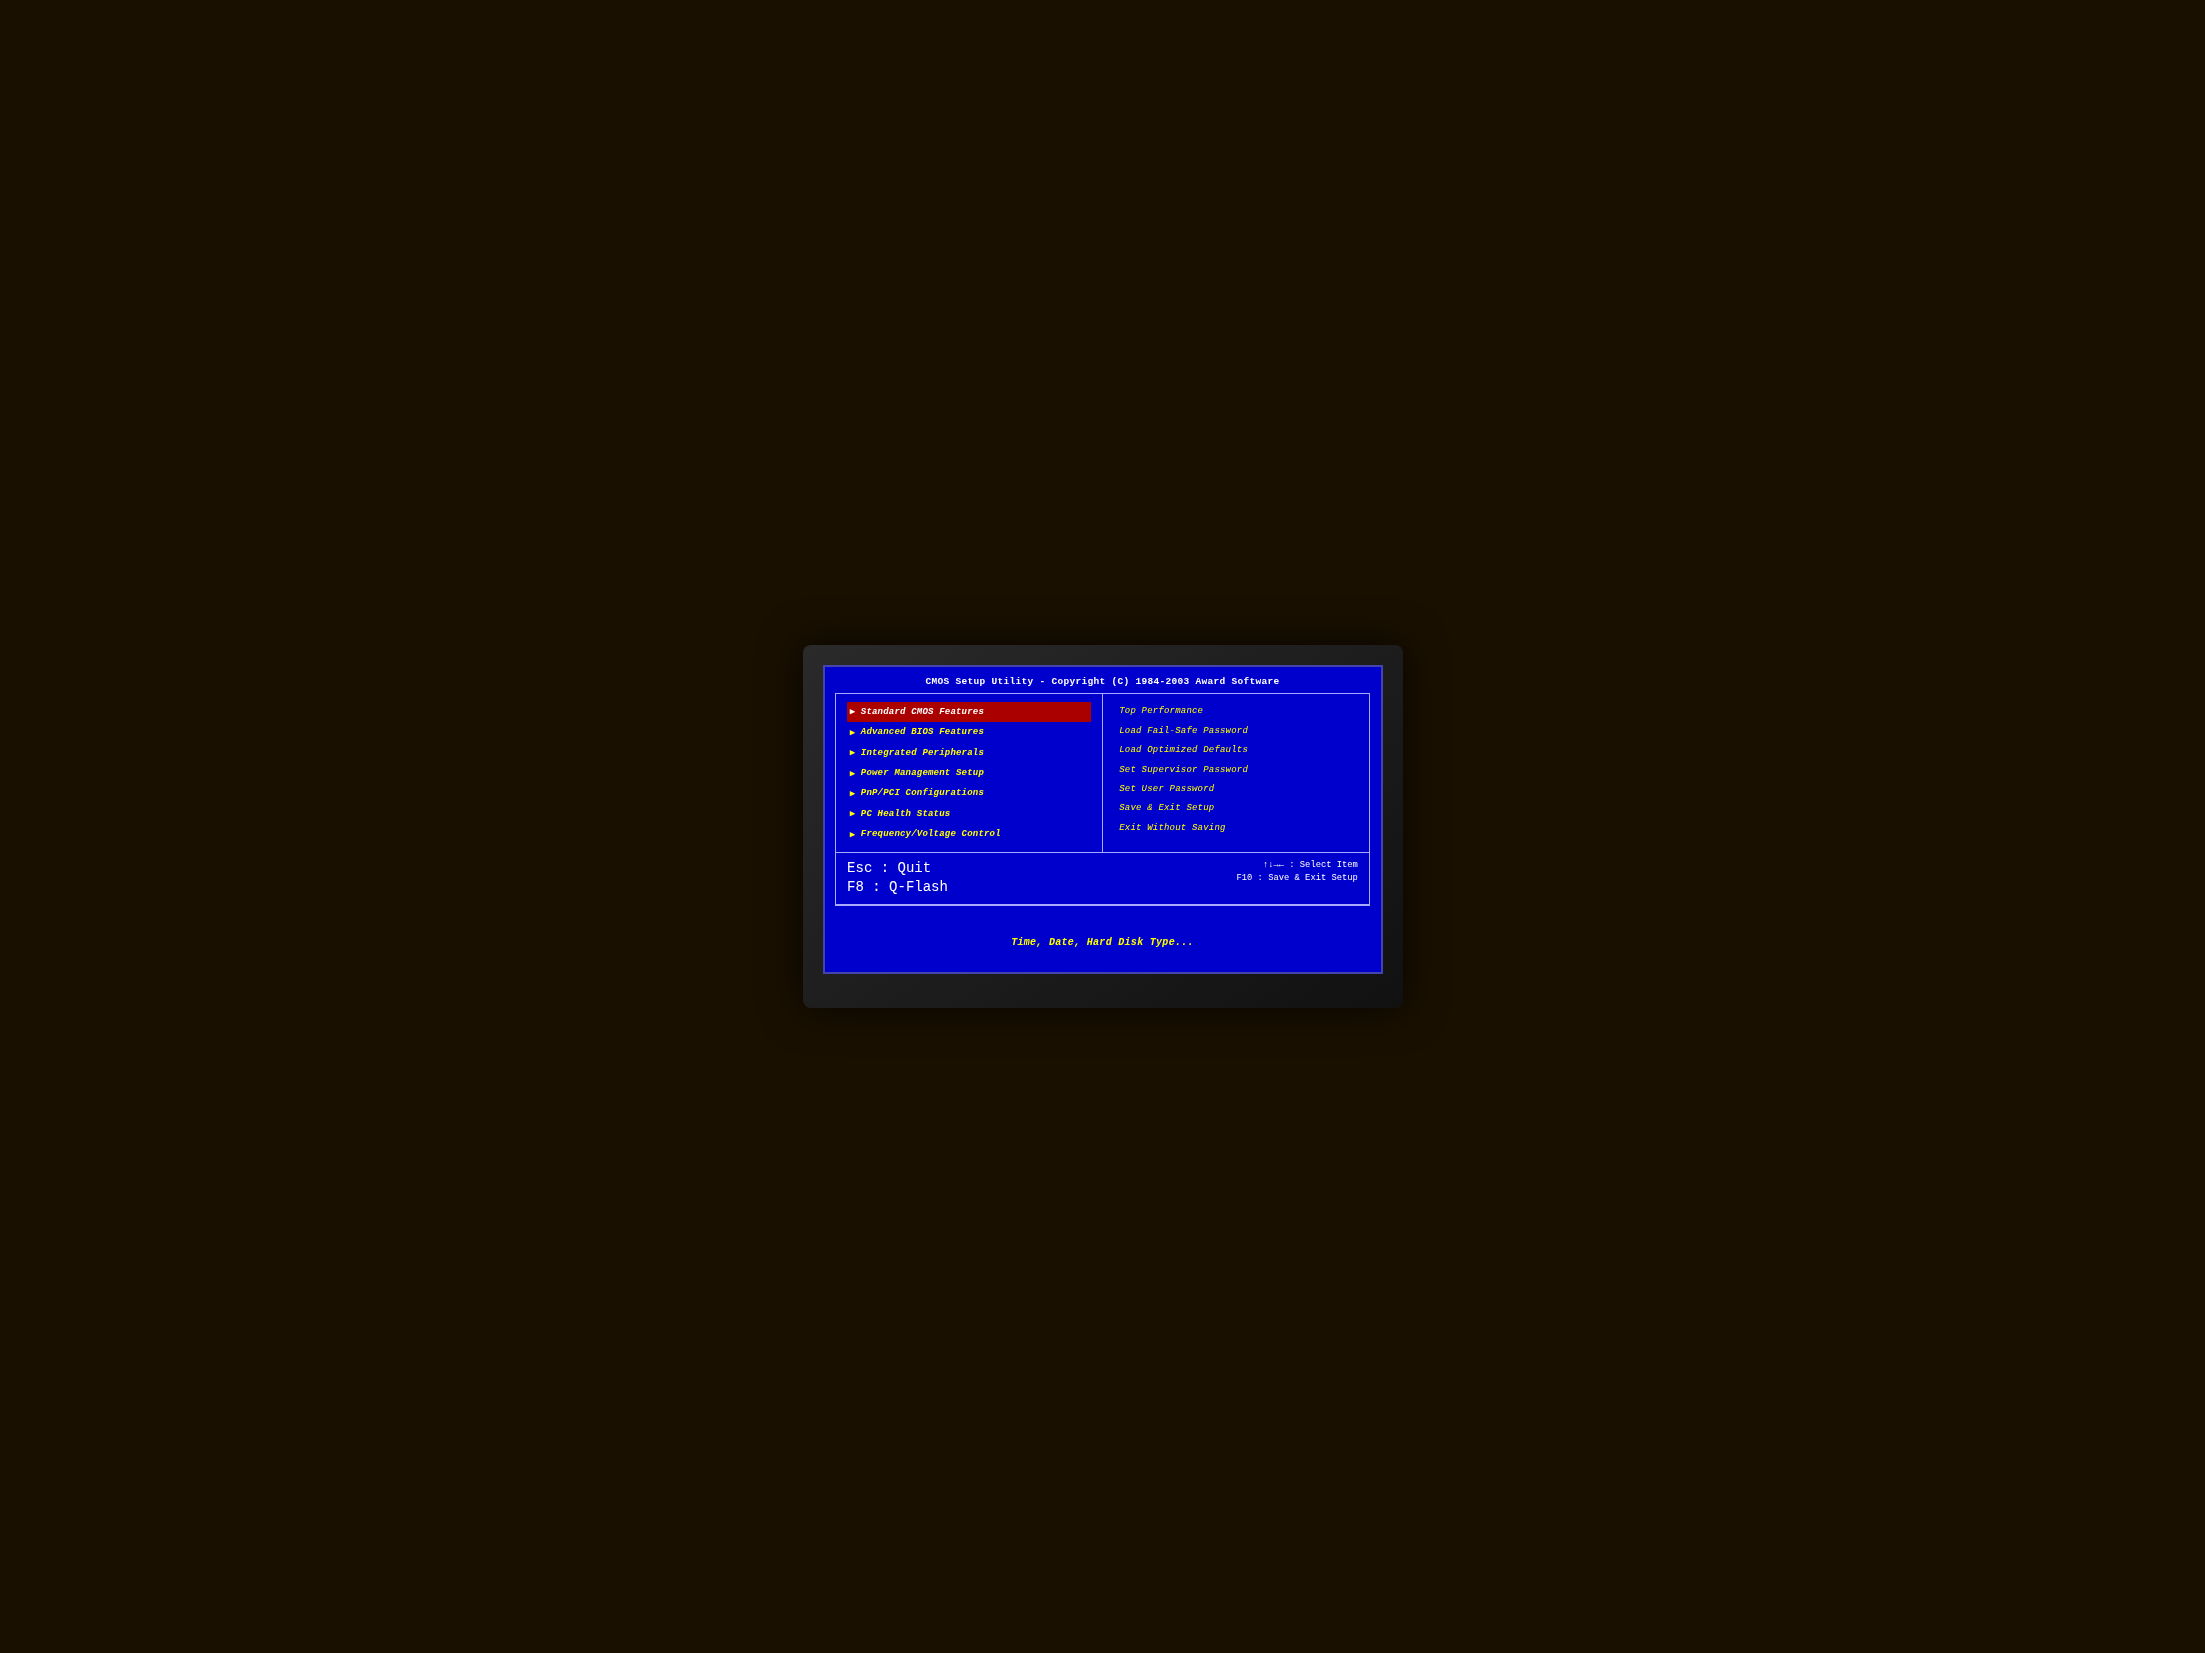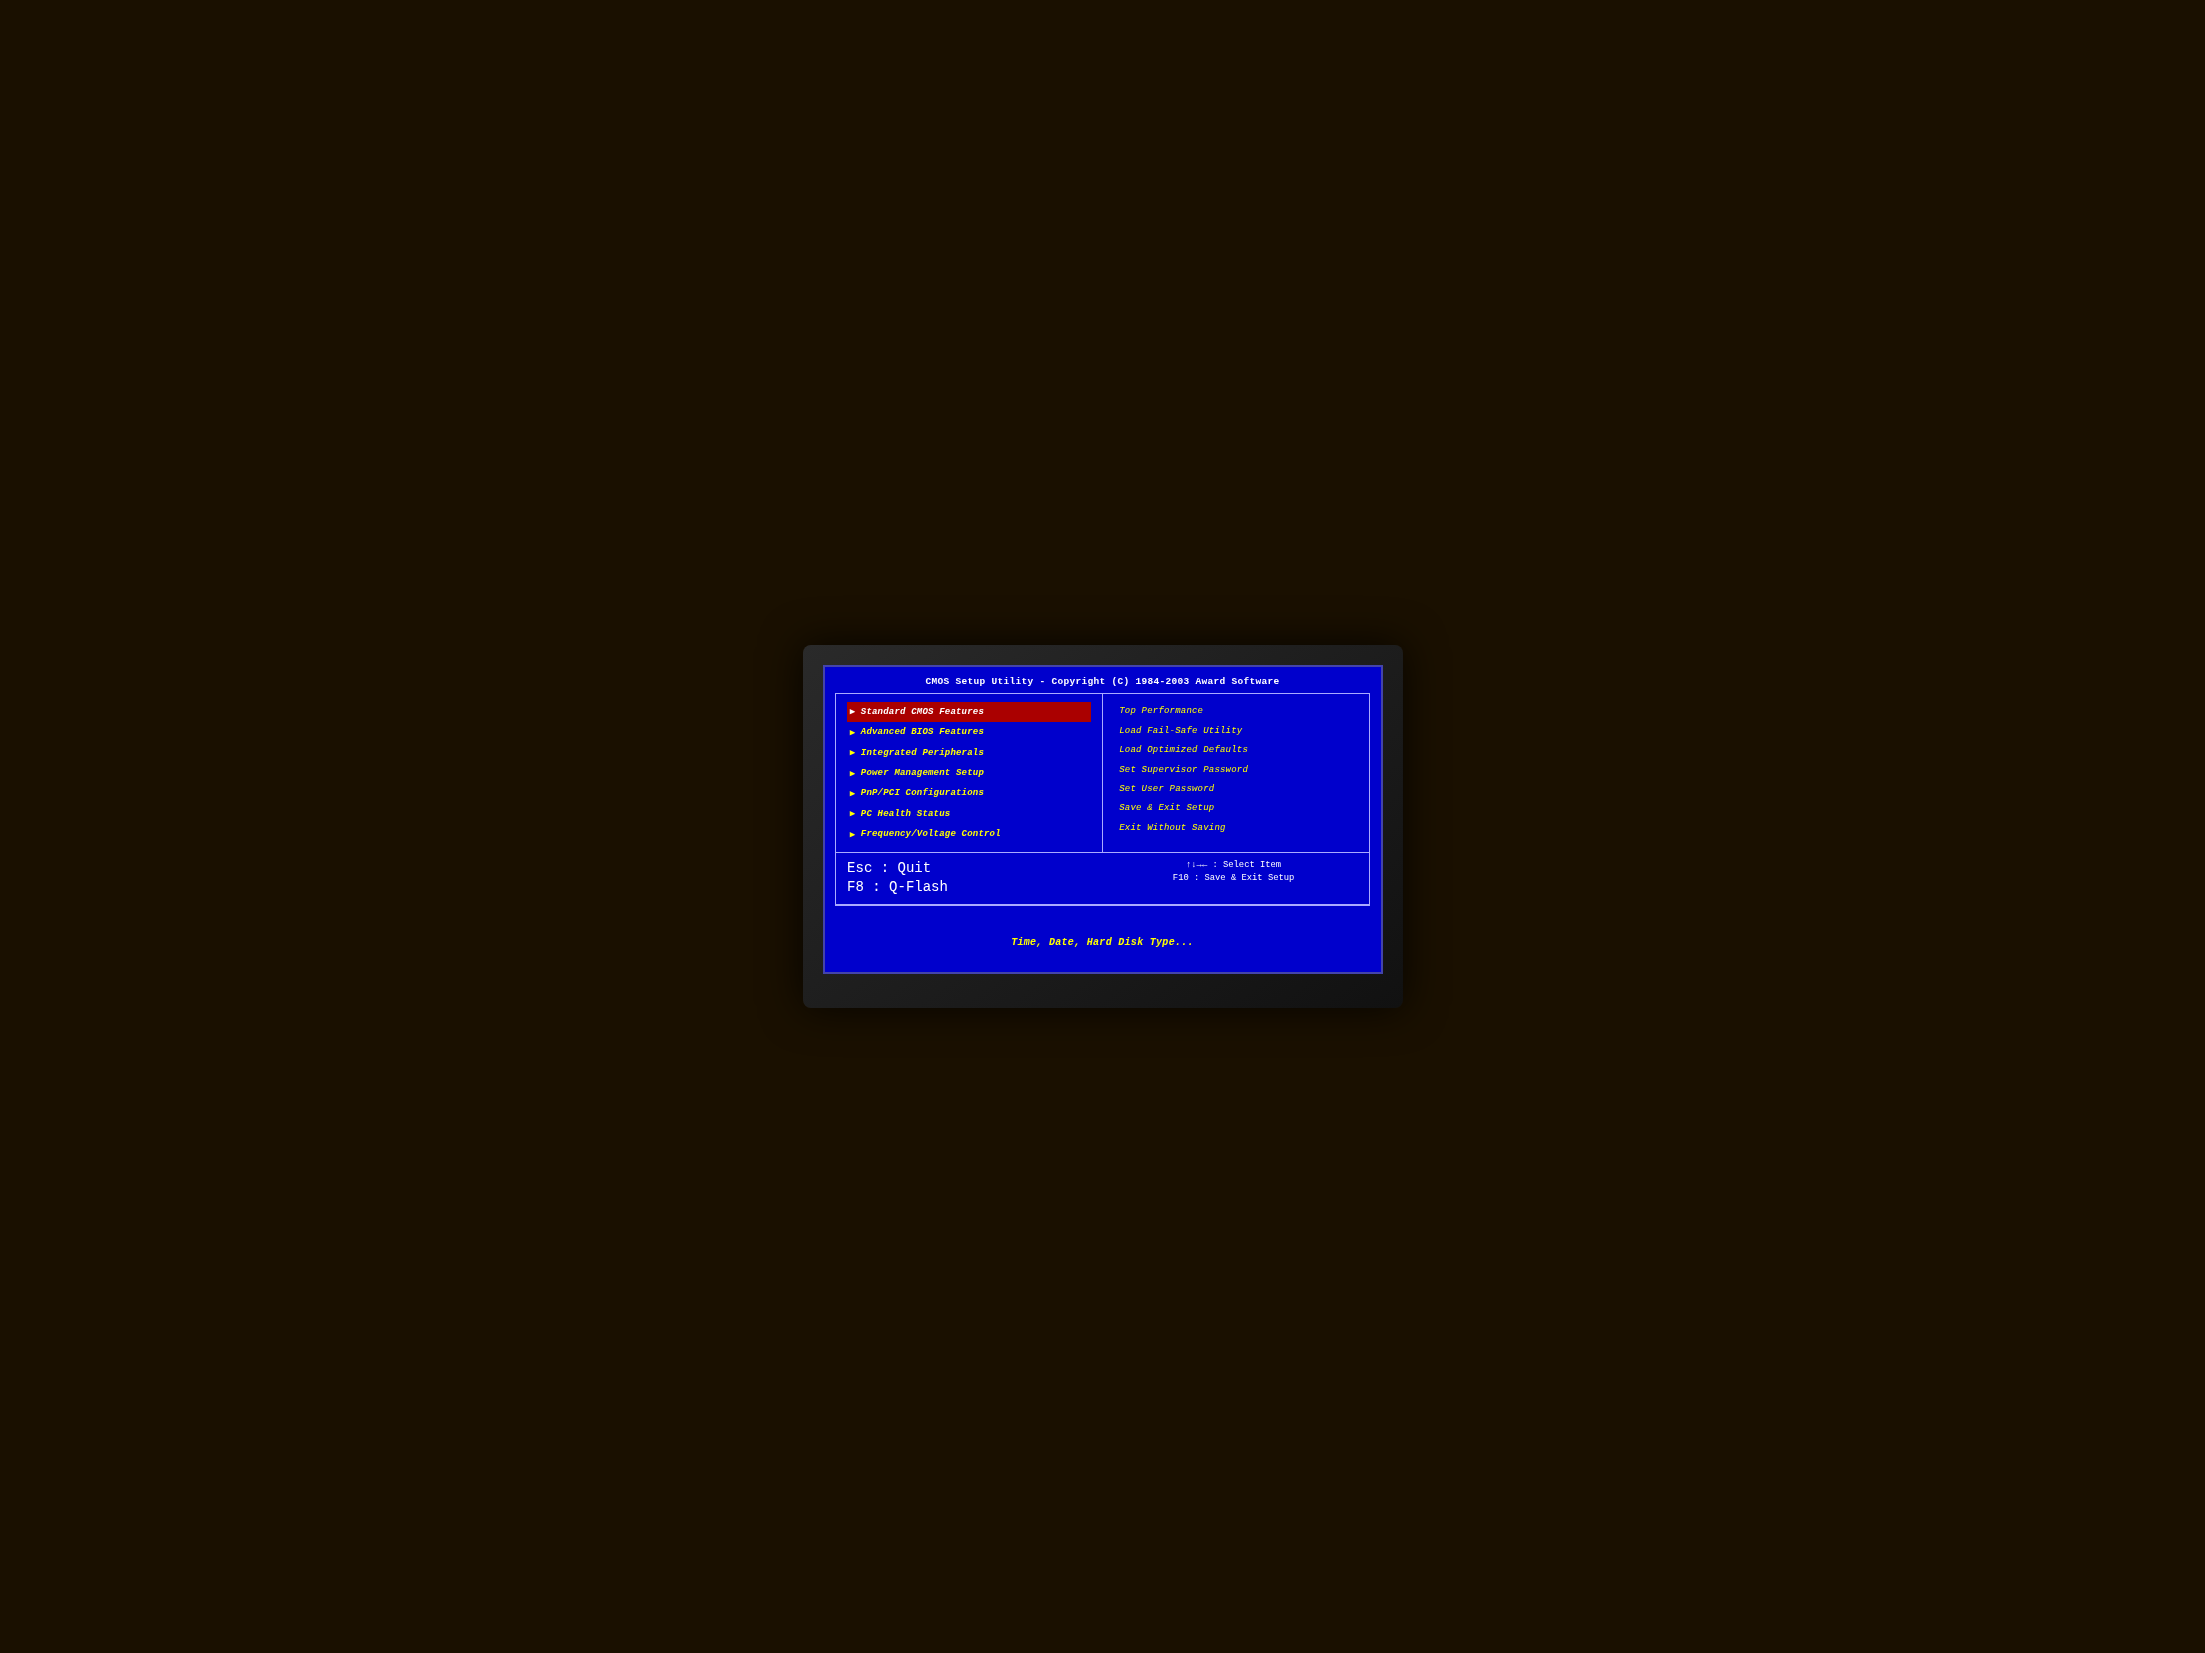--- a/index.html
+++ b/index.html
@@ -119,21 +119,21 @@
     .status-left {
       flex: 1;
       color: #ffffff;
       font-size: 14px;
     }
 
     .status-right {
       flex: 1;
       color: #ffffff;
       font-size: 8.8px;
-      text-align: center;
+      text-align: right;
       padding-left: 13.5px;
     }
 
     .status-line {
       margin-bottom: 2.7px;
     }
 
     .description-bar {
       text-align: center;
       padding: 13.5px;
@@ -189,21 +189,21 @@
                 <span>Frequency/Voltage Control</span>
               </div>
             </div>
 
           <div class="right-panel">
 
           <div class="right-item">
                 <span>Top Performance</span>
               </div>
               <div class="right-item">
-                <span>Load Fail-Safe Utility</span>
+                <span>Load Fail-Safe Password</span>
               </div>
               <div class="right-item">
                 <span>Load Optimized Defaults</span>
               </div>
               <div class="right-item">
                 <span>Set Supervisor Password</span>
               </div>
               <div class="right-item">
                 <span>Set User Password</span>
               </div>

